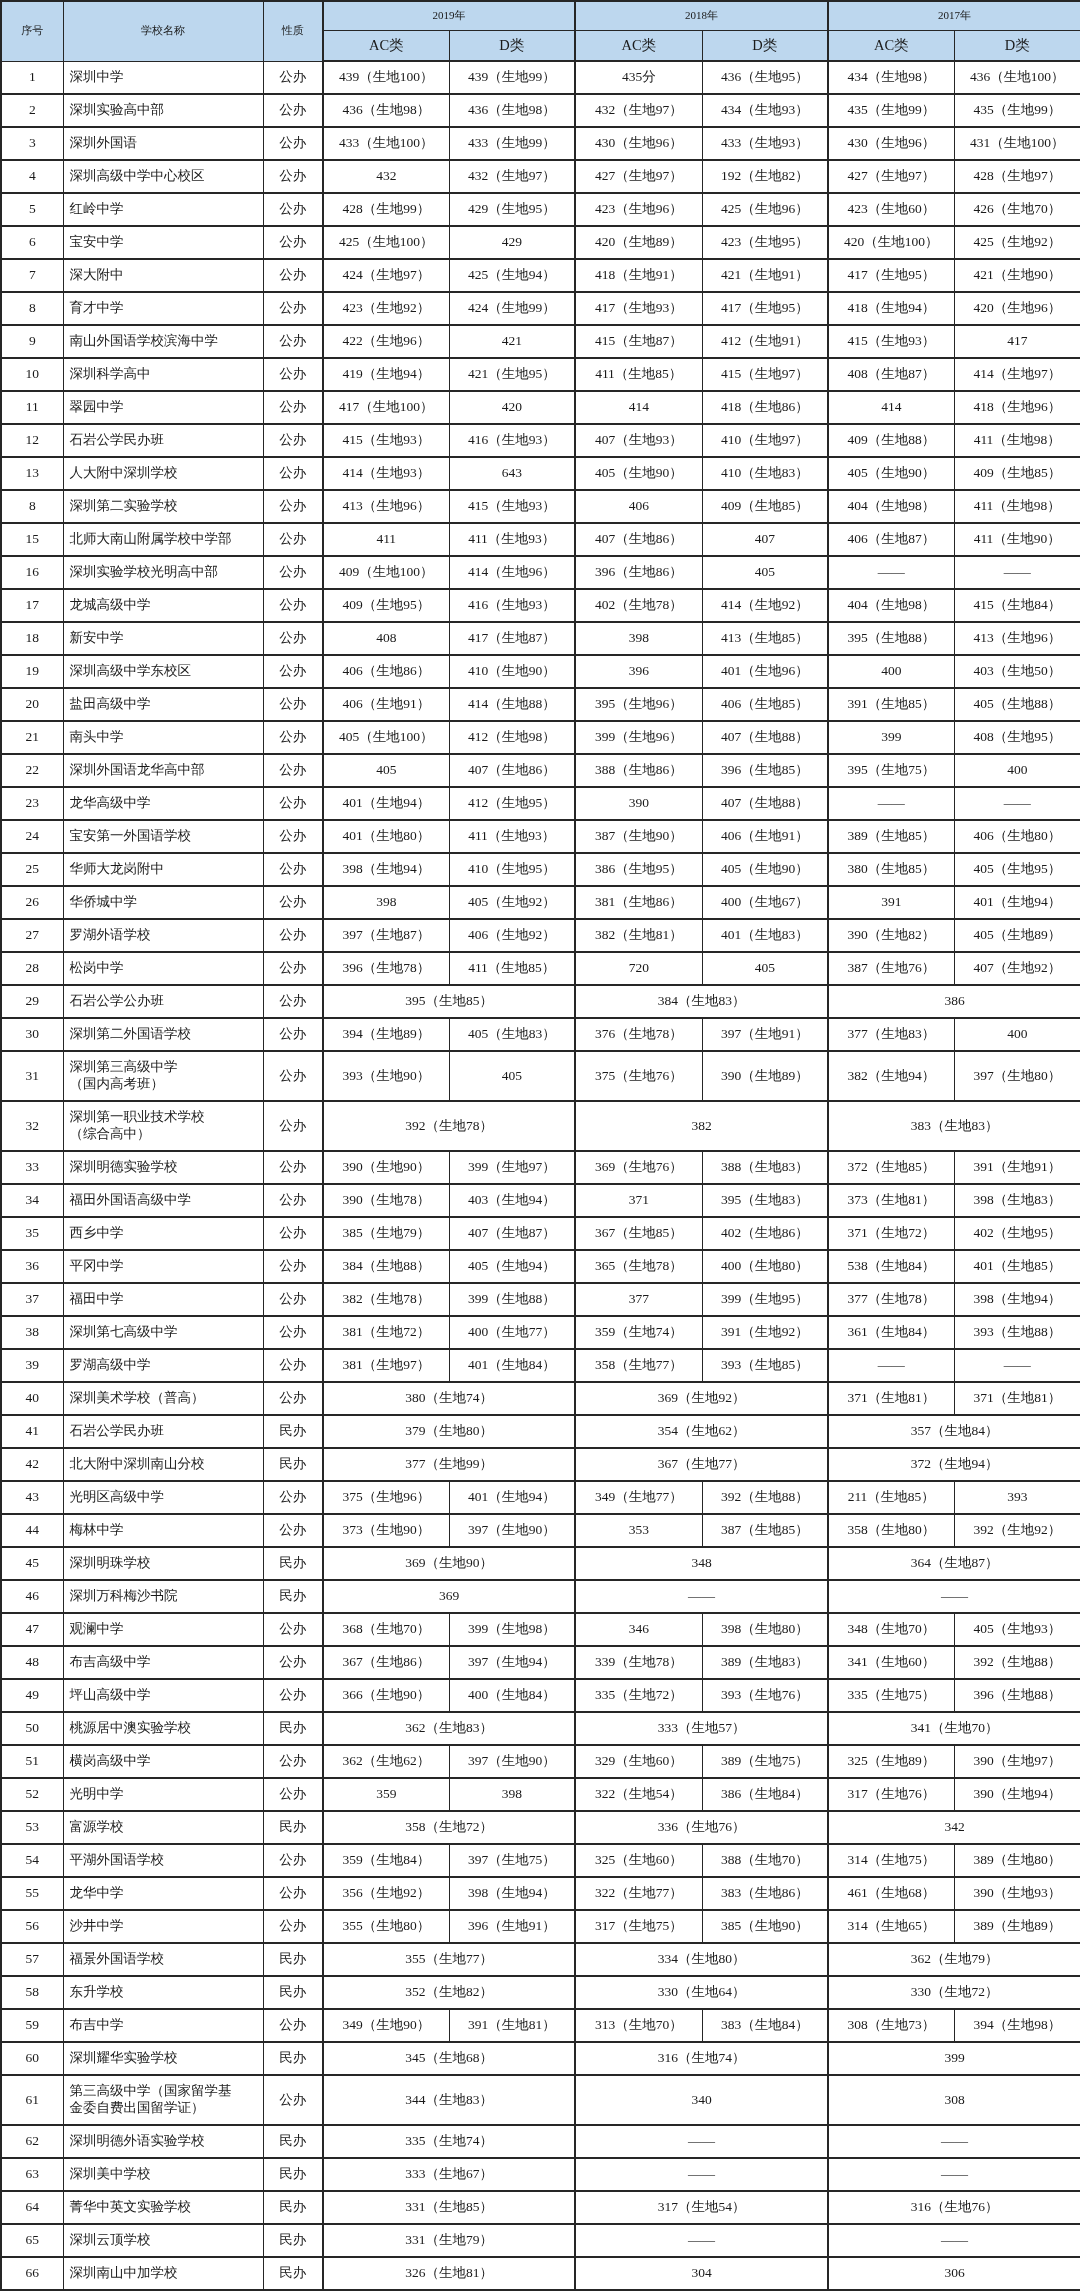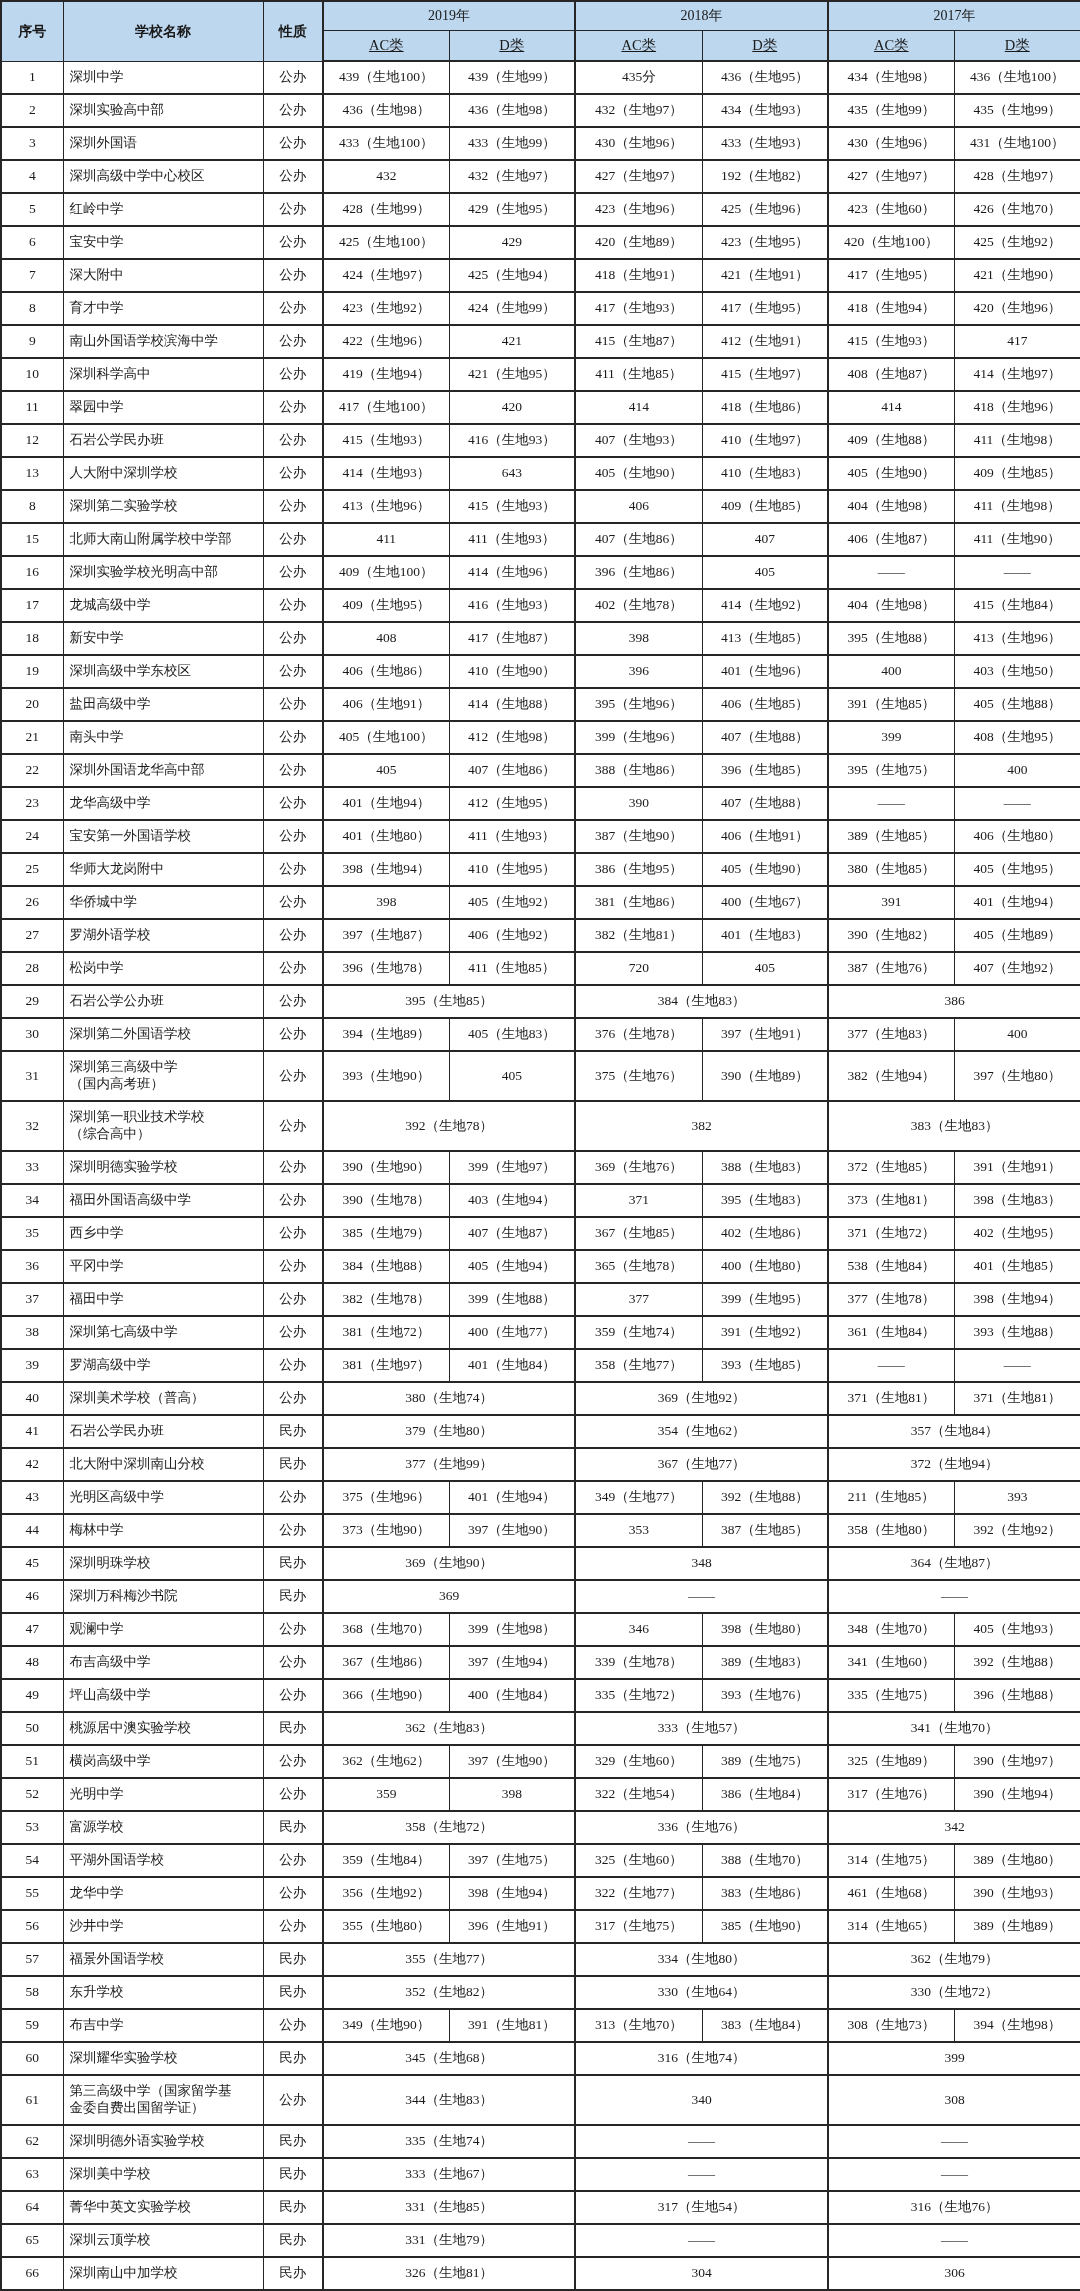--- a/index.html
+++ b/index.html
@@ -15,23 +15,23 @@
   th,td{
     border:1px solid var(--border);
     border-bottom-width:2px;
     text-align:center;
     font-size:13.5px;
     padding:1px 2px;
     overflow:hidden;
     line-height:1.25;
   }
   thead th{background:var(--header-bg);font-weight:normal;}
-  thead tr.year-row th{font-size:14px;height:26px;border-bottom-width:1px;}
-  thead tr.sub-row th{font-size:14.5px;height:27px;text-decoration:underline;}
-  thead th.rowspan-head{font-size:15px;font-weight:bold;}
+  thead tr.year-row th{font-size:11px;height:26px;border-bottom-width:1px;}
+  thead tr.sub-row th{font-size:14.5px;height:27px;}
+  thead th.rowspan-head{font-size:15px;}
   tbody td{height:29px;}
   tr.tall td{height:46px;}
   td.c-name{text-align:left;padding-left:6px;white-space:pre-line;}
   .ybound{border-left-width:2px;}
 </style>
 </head>
 <body>
 
 <div class="sheet">
   <table>

